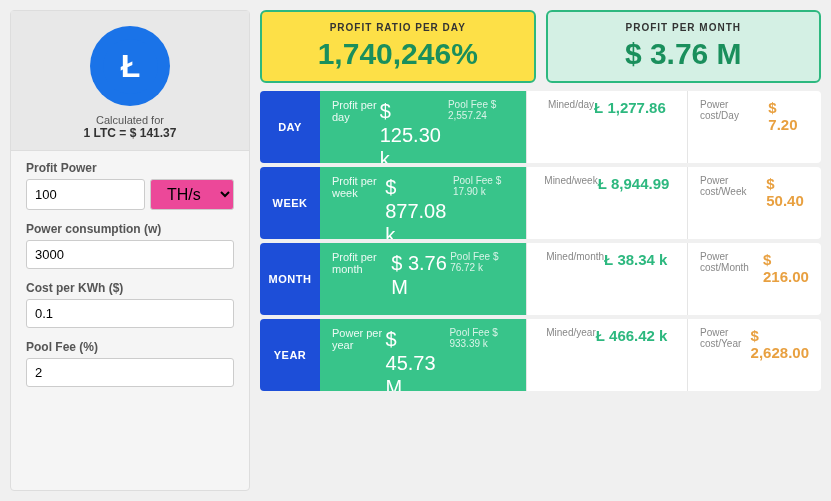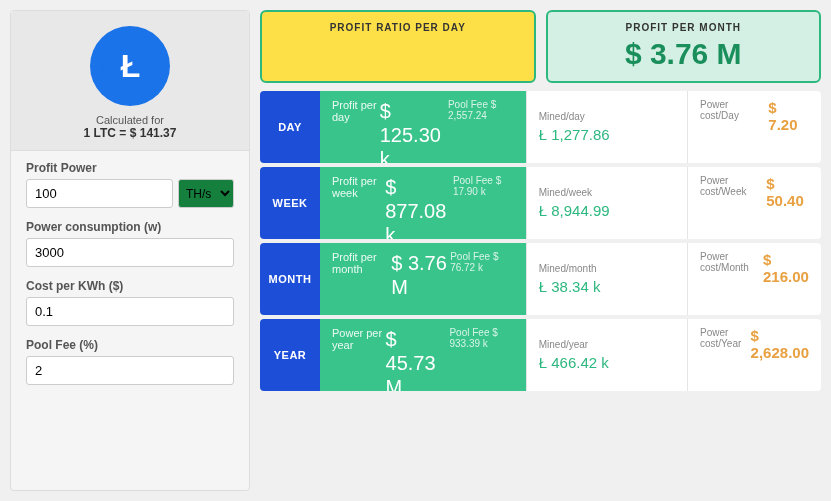--- a/index.html
+++ b/index.html
@@ -85,23 +85,23 @@
       border: 1px solid #ccc;
       border-radius: 3px;
       padding: 6px 8px;
       font-size: 13px;
       width: 100%;
       background: #fff;
     }
     .unit-select {
       border: 1px solid #ccc;
       border-radius: 3px;
-      padding: 5px 3px;
-      font-size: 12px;
-      background: #15803d;
+      padding: 5px 12px;
+      font-size: 16px;
+      background: #ec4899;
       cursor: pointer;
     }
     
     .right-panel {
       flex: 1;
       display: flex;
       flex-direction: column;
       gap: 8px;
     }
     
@@ -181,33 +181,33 @@
     }
     .profit-pool {
       font-size: 10px;
       color: rgba(255,255,255,0.8);
     }
     .row-mined {
       flex: 1.5;
       background: #fff;
       padding: 8px 12px;
       display: flex;
-      flex-direction: column;
+      flex-direction: row;
       justify-content: center;
       align-items: flex-start;
       border-left: 1px solid #e5e5e5;
     }
     .mined-label {
       font-size: 10px;
       color: #888;
       margin-bottom: 4px;
     }
     .mined-value {
       font-size: 15px;
-      font-weight: normal;
+      font-weight: bold;
       color: #2db87f;
     }
     .row-power {
       flex: 1.2;
       background: #fff;
       padding: 8px 12px;
       display: flex;
       flex-direction: row;
       justify-content: center;
       align-items: flex-start;
@@ -278,20 +278,21 @@
         </div>
       </div>
     </div>
   </div>
 
   <div class="right-panel">
 
     <div class="summary-row">
       <div class="summary-card ratio">
         <div class="summary-label">PROFIT RATIO PER DAY</div>
+        <div class="summary-value">1,740,246%</div>
       </div>
       <div class="summary-card month">
         <div class="summary-label">PROFIT PER MONTH</div>
         <div class="summary-value">$ 3.76 M</div>
       </div>
     </div>
 
     <div class="data-rows" id="data-rows-container">
     <div class="data-row">
       <div class="row-label">Day</div>

